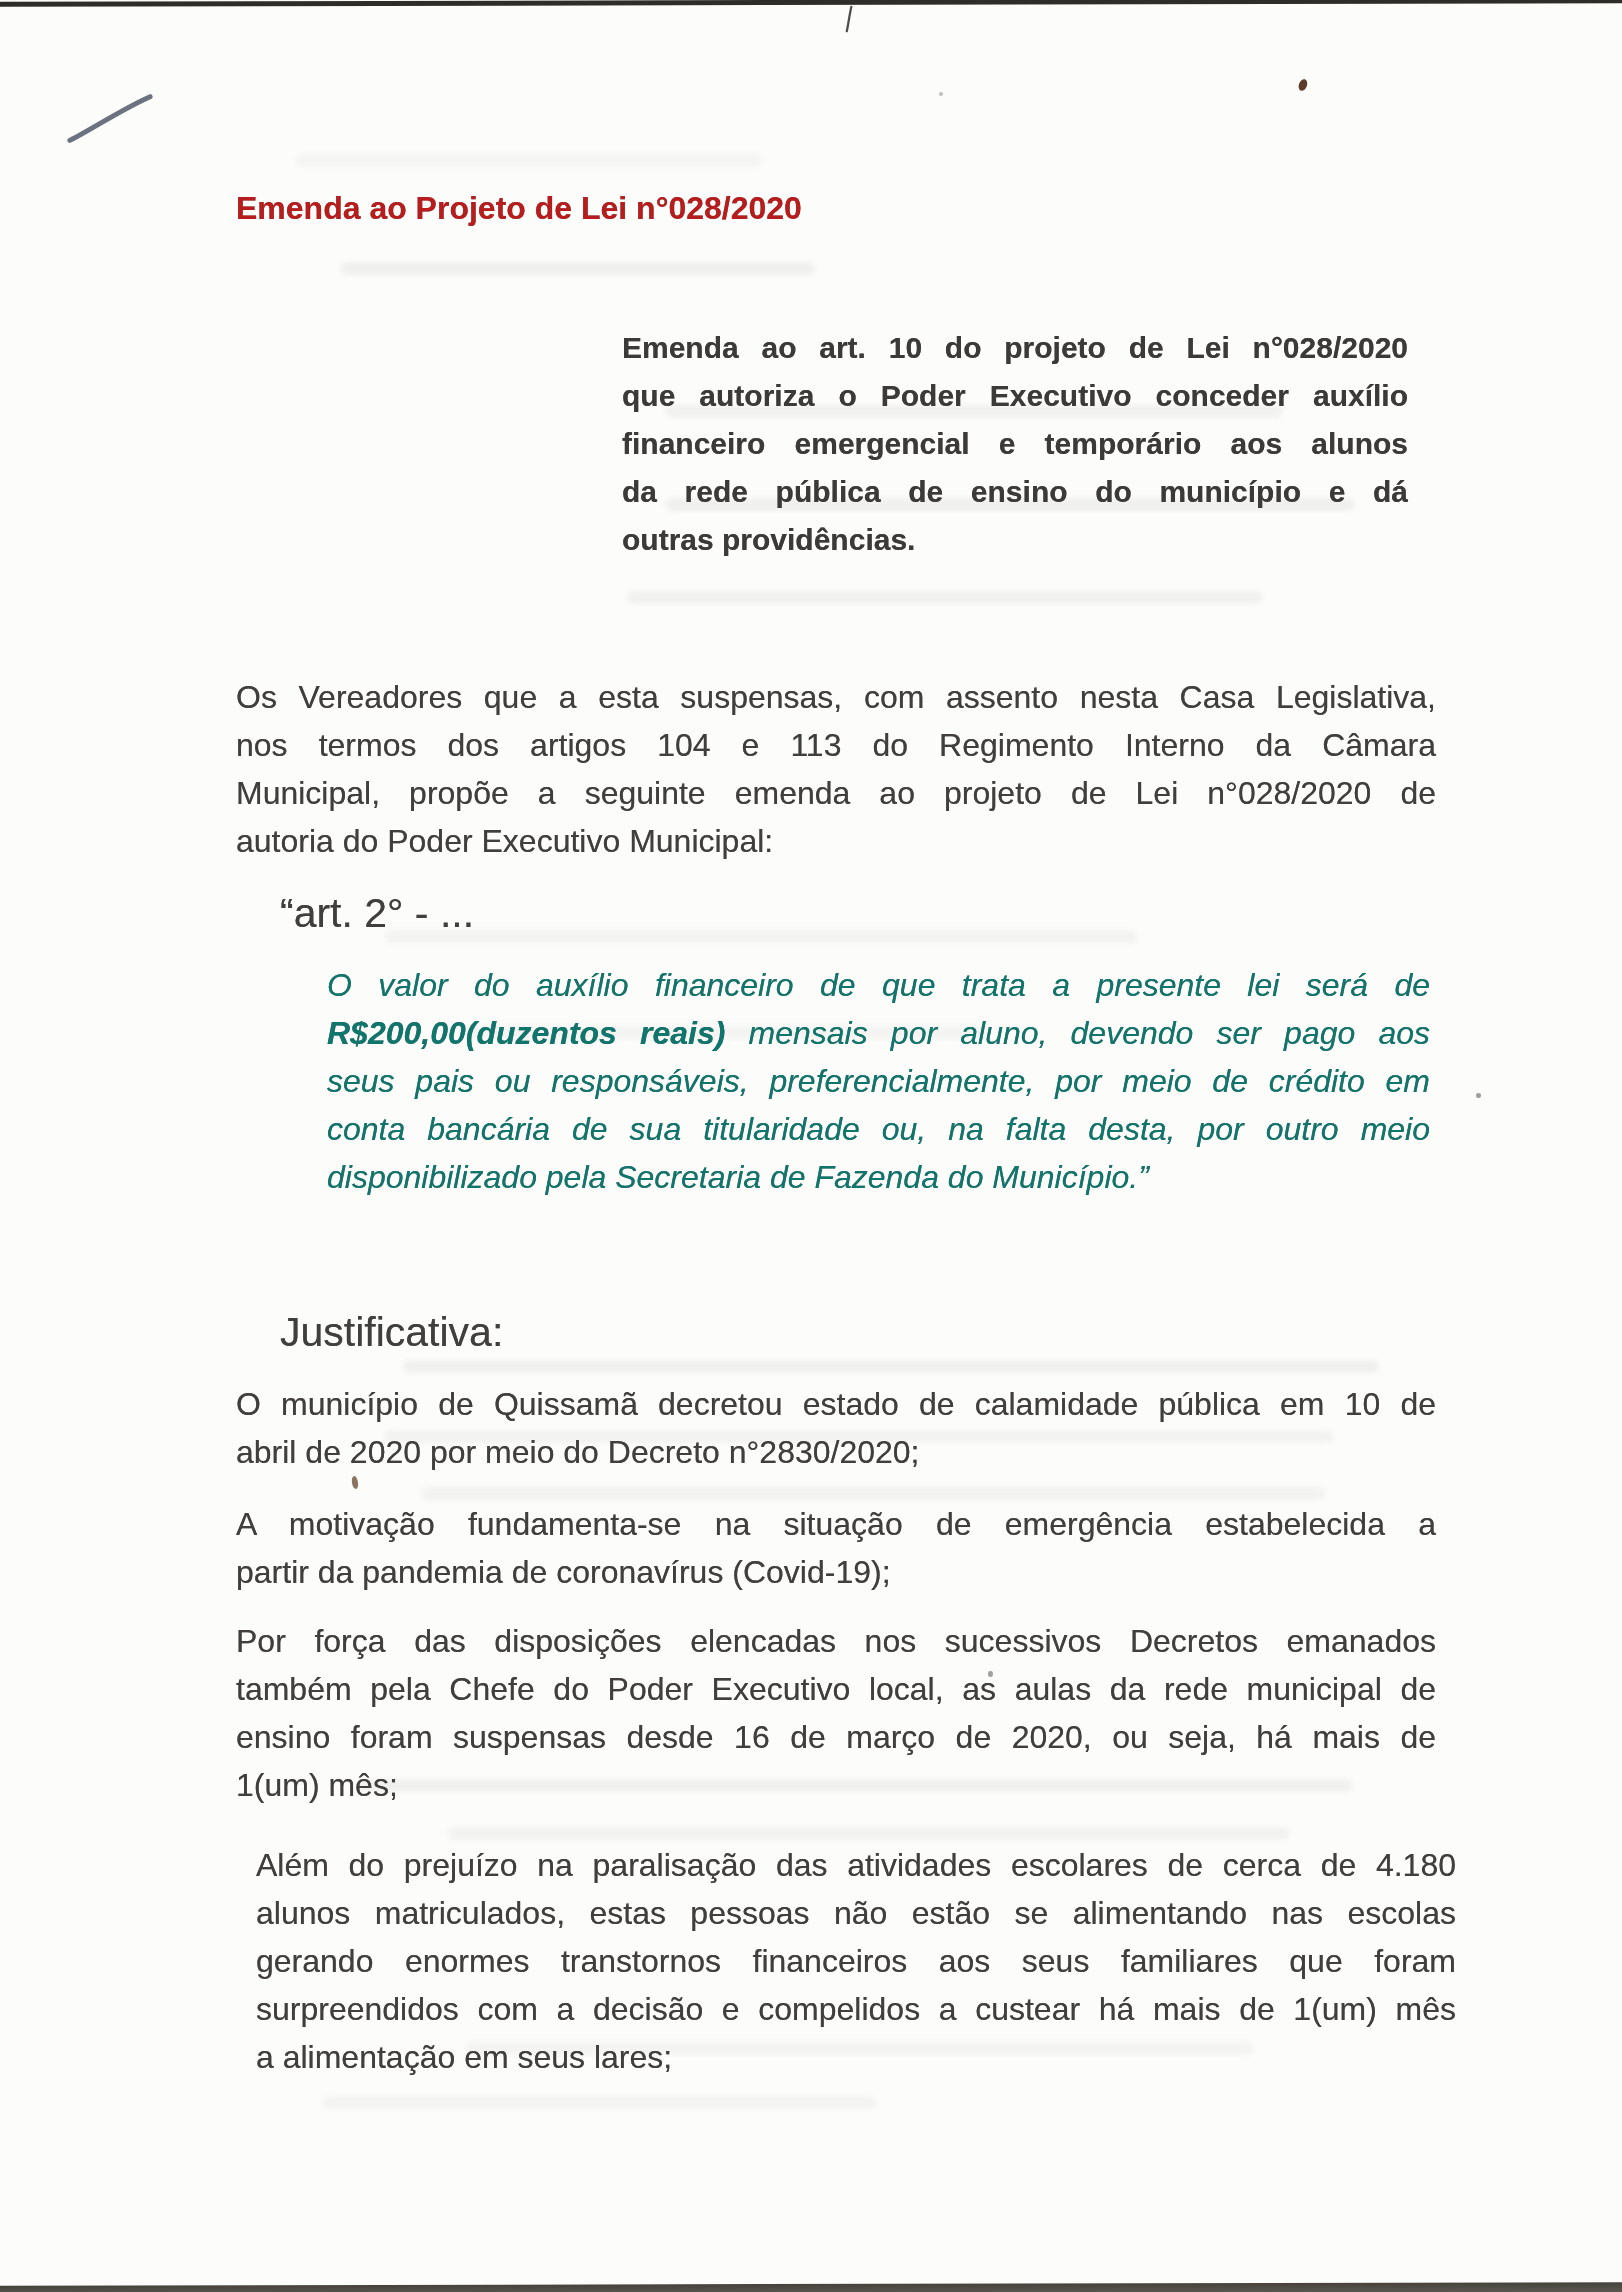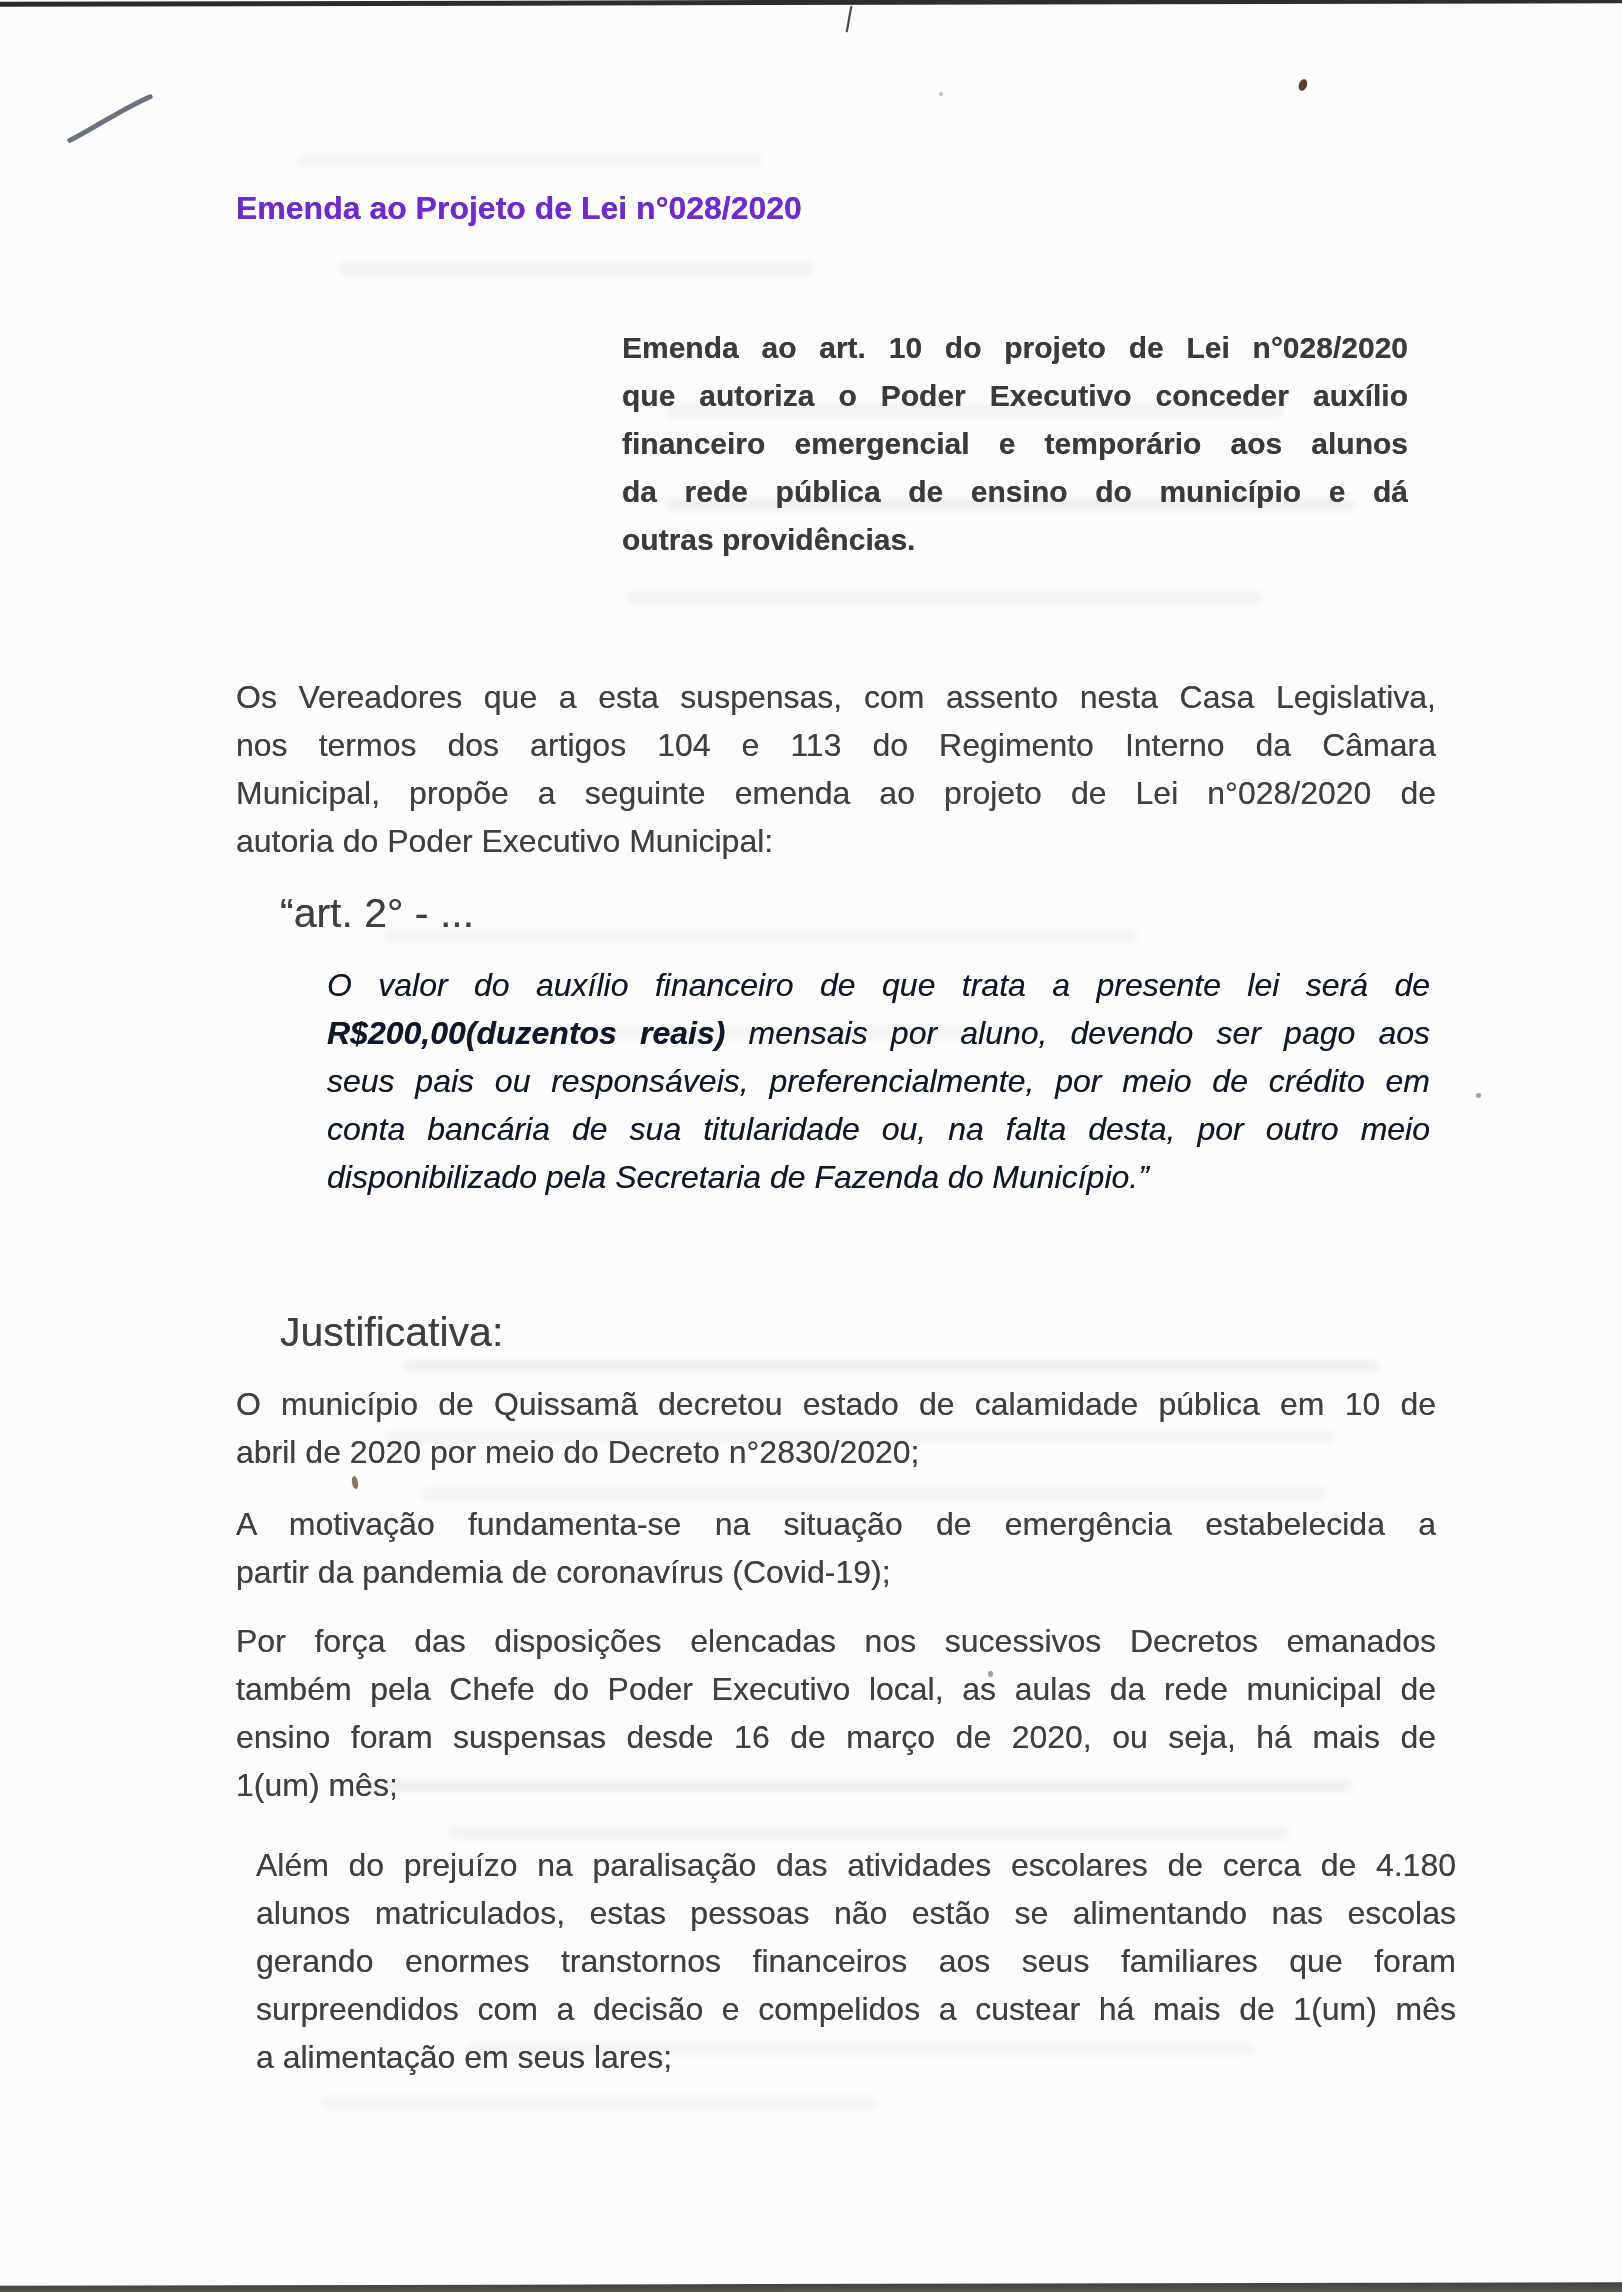--- a/index.html
+++ b/index.html
@@ -18,24 +18,24 @@
     height: 48px;
     line-height: 48px;
     font-size: 32px;
     text-align: justify;
     text-align-last: justify;
     -moz-text-align-last: justify;
   }
   .line.last { text-align-last: left; -moz-text-align-last: left; }
   .title-line {
     height: 48px; line-height: 48px;
-    font-size: 32px; font-weight: 700; color: #6d28d9;
+    font-size: 32px; font-weight: 700; color: #b91c1c;
   }
   .quote .line { font-size: 30px; font-weight: 700; color: #3b3a39; }
-  .iquote .line { font-size: 32px; font-style: italic; color: #0f172a; }
+  .iquote .line { font-size: 32px; font-style: italic; color: #0f766e; }
   .iquote .bi { font-weight: 700; font-style: italic; }
   .single { height: 48px; line-height: 48px; font-size: 41px; margin-left: 44px; }
   
   .bleed {
     position: absolute;
     height: 13.4px;
     background: #8a8a8a;
     opacity: 0.10;
     filter: blur(2.7px);
     border-radius: 7.2px;

